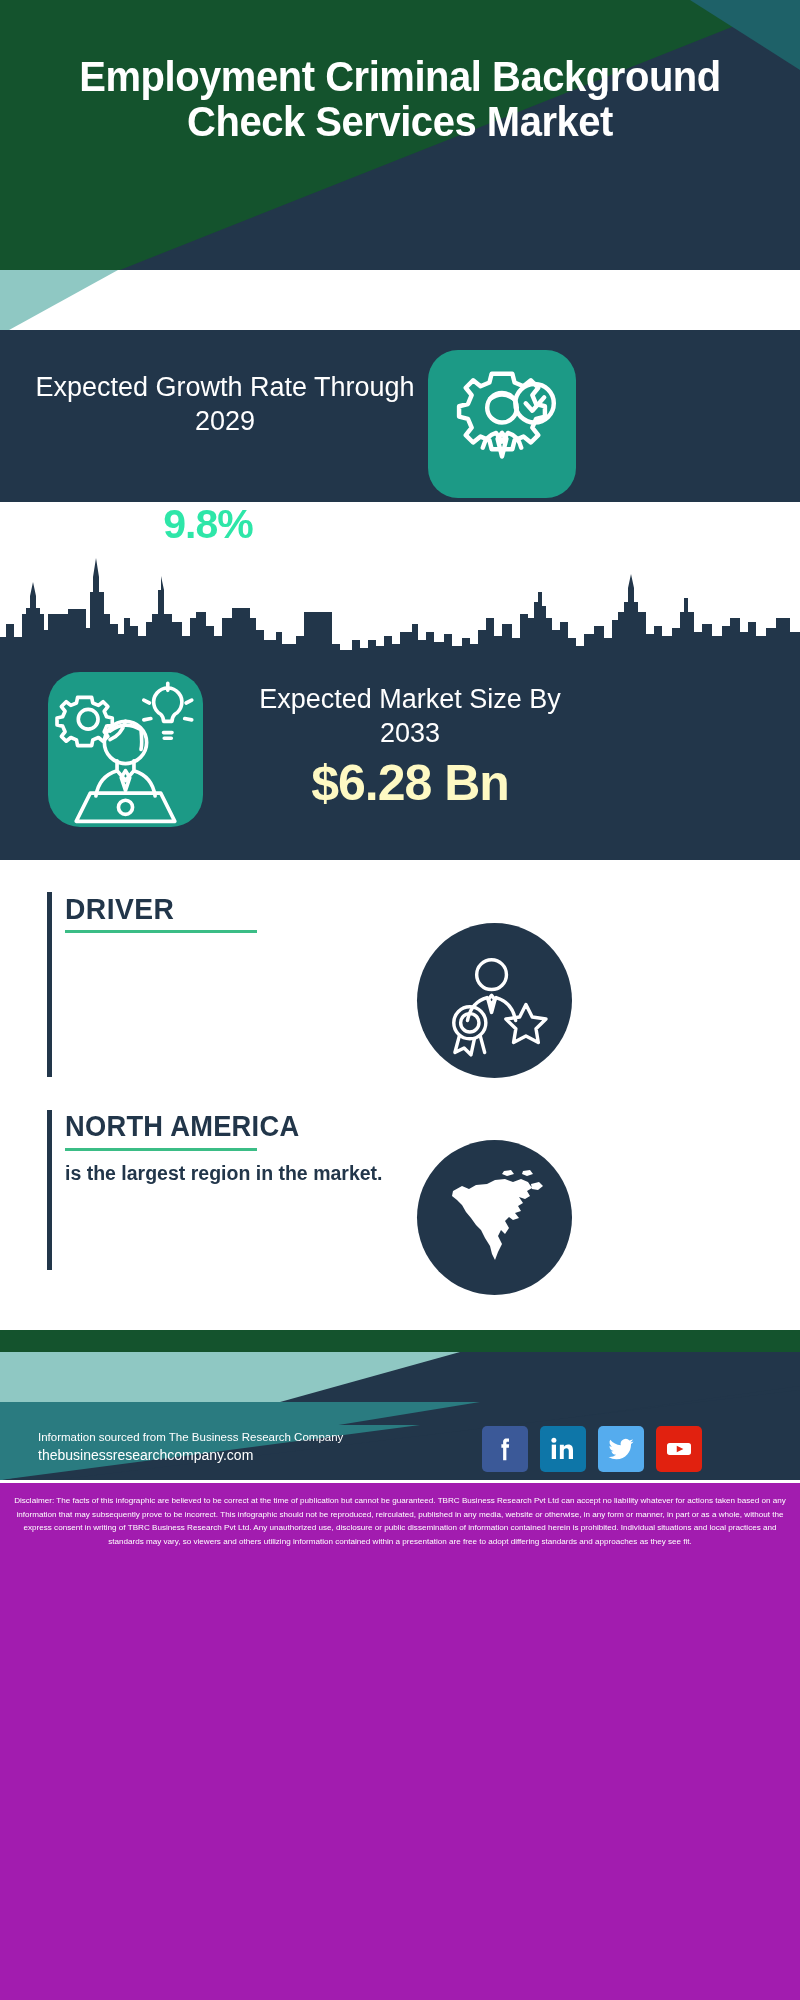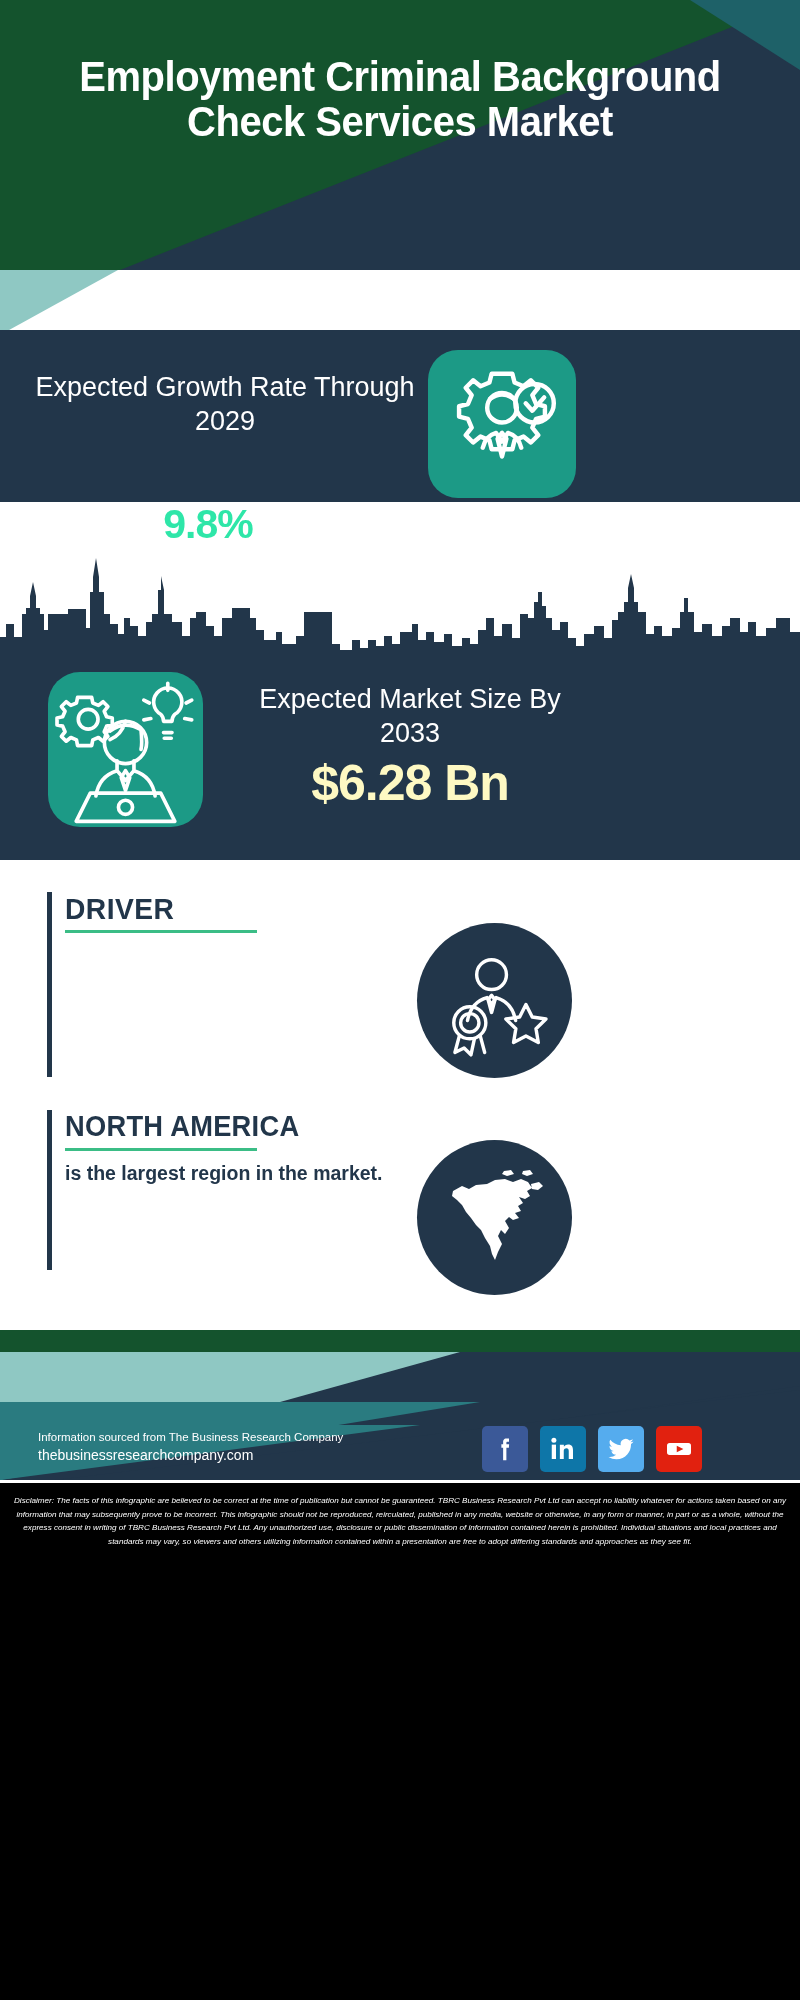--- a/index.html
+++ b/index.html
@@ -145,22 +145,21 @@
     z-index:5;display:flex;align-items:center;justify-content:center;
   }
   .s-fb{left:482px;background:#3B5998;}
   .s-li{left:540px;background:#0E76A8;}
   .s-tw{left:598px;background:#55ACEE;}
   .s-yt{left:656px;background:#E1210F;}
 
   
   .disclaimer{
     position:absolute;left:0;top:1480px;width:800px;height:520px;
-    background:#000000;
-    font-style:italic;
+    background:#a21caf;
   }
   .disc-line{
     position:absolute;left:0;top:0;width:800px;height:3px;background:#ffffff;
   }
   .disc-text{
     position:absolute;left:8px;top:14px;width:784px;
     color:#ffffff;font-size:8.1px;line-height:13.6px;text-align:center;
   }
 </style>
 </head>

